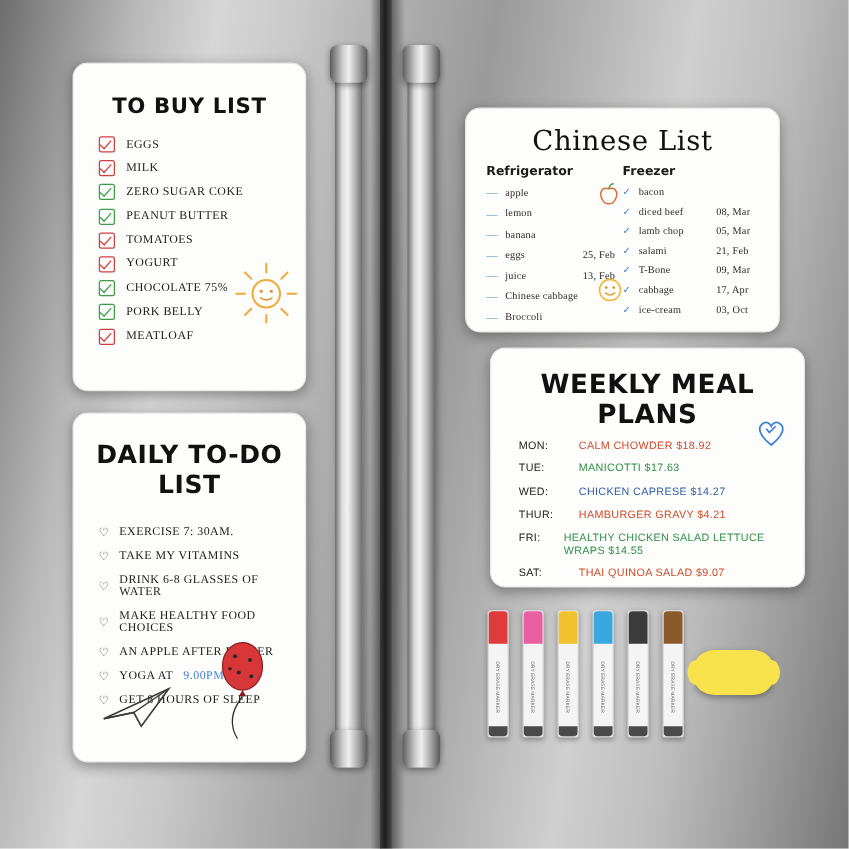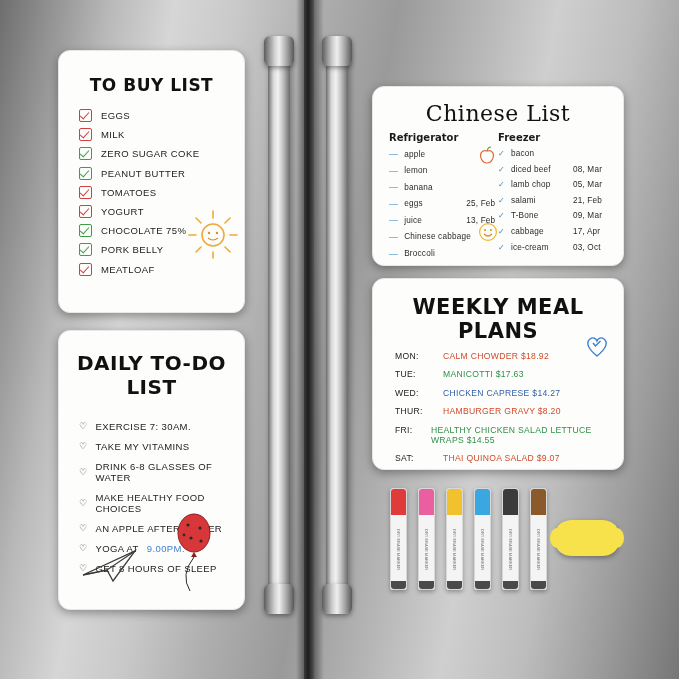--- a/index.html
+++ b/index.html
@@ -27,21 +27,21 @@
   .board{position:absolute;background:#fdfdfb;border-radius:12px;
     box-shadow:0 3px 10px rgba(0,0,0,.35);border:1px solid #e7e7e7;overflow:hidden;}
   .board .inner{position:absolute;inset:0;padding:10px 14px;box-sizing:border-box;}
 
   h1.title{margin:0;text-align:center;font-weight:700;color:#111;letter-spacing:.5px;}
   .tobuy h1.title{font-size:17px;margin-top:14px;font-family:"DejaVu Sans",sans-serif;}
   .todo h1.title{font-size:20px;margin-top:10px;font-family:"DejaVu Sans",sans-serif;}
   .grocery h1.title{font-size:22px;margin-top:8px;font-family:"DejaVu Serif",serif;font-weight:400;}
   .meal h1.title{font-size:21px;margin-top:10px;font-family:"DejaVu Sans",sans-serif;}
 
-  ul{list-style:none;margin:0;padding:0;}
+  ul{list-style:none;margin:0;padding:0;font-family:Liberation Serif, serif;}
 
   
   .tobuy li{display:flex;align-items:center;gap:9px;font-size:9.5px;
     letter-spacing:.4px;color:#1b1b1b;margin:0 0 6.2px 6px;text-transform:uppercase;}
   .chk{width:11px;height:11px;border:1.3px solid #cf4040;border-radius:2px;position:relative;flex:0 0 auto;}
   .chk.g{border-color:#3f9d4a}
   .chk:after{content:"";position:absolute;left:2px;top:0px;width:4px;height:8px;
     border:solid #cf4040;border-width:0 1.8px 1.8px 0;transform:rotate(42deg);}
   .chk.g:after{border-color:#3f9d4a}
 
@@ -314,39 +314,39 @@
 
       <svg class="doodle" style="left:104px;top:134px;" width="22" height="22" viewBox="0 0 22 22">
         <circle cx="11" cy="11" r="8.4" fill="none" stroke="#f0b62e" stroke-width="1.2"></circle>
         <circle cx="8" cy="9" r="1.1" fill="#d79a20"></circle>
           <circle cx="14" cy="9" r="1.1" fill="#d79a20"></circle>
         <path d="M7 13 q4 4 8 0" fill="none" stroke="#d79a20" stroke-width="1.2"></path>
       </svg>
     </div>
   </div>
 
-  <div class="board meal" style="left:372px;top:278px;width:250px;height:190px;">
+  <div class="board meal" style="left:392px;top:278px;width:250px;height:190px;">
     <div class="inner" style="padding:6px 8px;">
       <h1 class="title">WEEKLY MEAL PLANS</h1>
       <div class="rows">
         <div class="row">
             <span class="day">MON:</span>
             <span class="desc">CALM CHOWDER  $18.92</span>
           </div>
         <div class="row">
             <span class="day">TUE:</span>
             <span class="desc green">MANICOTTI  $17.63</span>
           </div>
         <div class="row">
             <span class="day">WED:</span>
             <span class="desc blue">CHICKEN CAPRESE  $14.27</span>
           </div>
         <div class="row">
             <span class="day">THUR:</span>
-            <span class="desc">HAMBURGER GRAVY  $8.20</span>
+            <span class="desc">HAMBURGER GRAVY  $4.21</span>
           </div>
         <div class="row">
             <span class="day">FRI:</span>
             <span class="desc green">HEALTHY CHICKEN SALAD LETTUCE WRAPS  $14.55</span>
           </div>
         <div class="row">
             <span class="day">SAT:</span>
             <span class="desc">THAI QUINOA SALAD  $9.07</span>
           </div>
 

